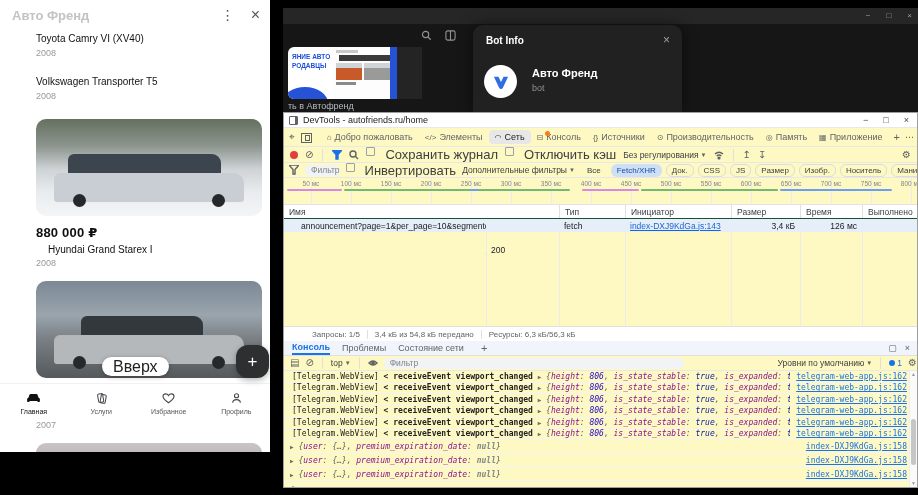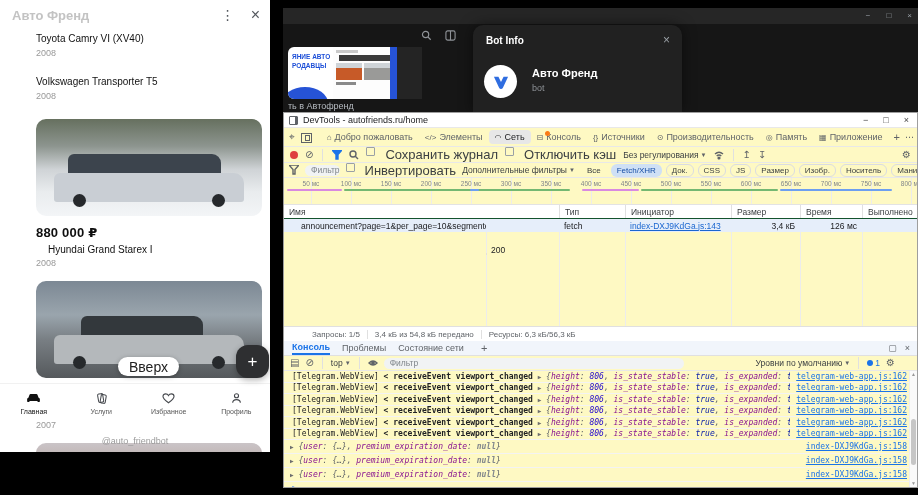--- a/index.html
+++ b/index.html
@@ -25,22 +25,22 @@
   .ph0 .c-body{background:#c9ced4;} .ph0 .c-cab{background:#3c444d;right:18%;left:14%;}
   .ph1{background:linear-gradient(180deg,#7c8894 0%,#9aa5ad 35%,#797f84 60%,#55595c 100%);}
   .ph1 .c-body{background:#b4b8bb;} .ph1 .c-cab{background:#33383c;}
   .ph2{background:linear-gradient(180deg,#cac4c7 0%,#b9aaa7 25%,#96605a 45%,#8e8d92 65%,#6f7276 100%);}
   .ph2 .c-body{background:#eef0f1;} .ph2 .c-cab{background:#2f3338;}
   .ph3{background:linear-gradient(180deg,#aebac4 0%,#3f66b5 34%,#dfe4e9 52%,#eef1f4 100%);}
   .ph3 .c-body{background:#f5f7f8;} .ph3 .c-cab{background:#383d42;}
   .price{font-size:13px;font-weight:700;color:#0f0f0f;margin-top:9px;letter-spacing:.2px;}
   .cname{font-size:10px;color:#111;margin-top:4px;white-space:nowrap;overflow:hidden;padding-left:12px;}
   .cyear{font-size:9px;color:#999;margin-top:3px;min-height:10px;}
-  .scroll-top{position:absolute;left:118px;top:357px;height:19px;padding:0 11px;background:#fff;border-radius:10px;
-     box-shadow:0 1px 5px rgba(0,0,0,.28);font-size:14px;color:#222;display:flex;align-items:center;z-index:5;cursor:pointer;}
+  .scroll-top{position:absolute;left:102px;top:357px;height:19px;padding:0 11px;background:#fff;border-radius:10px;
+     box-shadow:0 1px 5px rgba(0,0,0,.28);font-size:16px;color:#222;display:flex;align-items:center;z-index:5;cursor:pointer;}
   .fab{position:absolute;left:236px;top:345px;width:33px;height:33px;background:#2e2f31;border-radius:12px;
      display:flex;align-items:center;justify-content:center;color:#fff;font-size:17px;z-index:5;cursor:pointer;box-shadow:0 2px 6px rgba(0,0,0,.3);}
   .nav{position:absolute;left:0;top:383px;width:270px;height:37px;display:flex;border-top:1px solid #f1f1f1;background:#fff;}
   .nav-item{flex:1;display:flex;flex-direction:column;align-items:center;justify-content:center;gap:2px;cursor:pointer;color:#45484d;}
   .nav-item svg{width:17px;height:15px;}
   .nav-label{font-size:7px;color:#555;}
   .nav-item.active{color:#111;} .nav-item.active .nav-label{color:#111;}
   .bot-handle{position:absolute;left:0;top:436px;width:270px;text-align:center;font-size:9px;color:#9a9a9a;}
   
   .tg{position:absolute;left:283px;top:8px;width:635px;height:480px;background:#161616;overflow:hidden;}
@@ -130,21 +130,21 @@
   .sum-item{padding:0 7px;border-left:1px solid #e0e0e0;}
   .sum-item:first-child{border-left:none;padding-left:0;margin-left:21px;}
   
   .drawer-tabs{position:absolute;left:0;top:228px;width:100%;height:15px;background:#f1f5fb;border-bottom:1px solid #e0e0e0;display:flex;align-items:center;box-sizing:border-box;padding-left:8px;gap:12px;}
   .dtab{font-size:9px;color:#5f6368;cursor:pointer;height:100%;display:flex;align-items:center;box-sizing:border-box;}
   .dtab.sel{color:#1a73e8;border-bottom:2px solid #1a73e8;font-weight:600;}
   .drawer-right{margin-left:auto;display:flex;gap:8px;padding-right:7px;color:#5f6368;font-size:9px;}
   
   .con-toolbar{position:absolute;left:0;top:243px;width:100%;height:15px;border-bottom:1px solid #e8e8e8;display:flex;align-items:center;gap:6px;padding-left:6px;box-sizing:border-box;}
   .con-pill{width:300px;height:11px;background:#f1f3f4;border-radius:6px;font-size:8.5px;color:#80868b;display:flex;align-items:center;padding-left:6px;box-sizing:border-box;}
-  .con-right{margin-left:auto;display:flex;align-items:center;gap:6px;padding-right:22px;}
+  .con-right{margin-left:auto;display:flex;align-items:center;gap:6px;padding-right:0;}
   .lvl{font-size:8.5px;color:#3c4043;display:flex;align-items:center;gap:2px;cursor:pointer;}
   .issue{display:flex;align-items:center;gap:2px;font-size:8.5px;color:#1a73e8;cursor:pointer;}
   .issue-dot{width:6px;height:6px;border-radius:50%;background:#1a73e8;}
   
   .con-area{position:absolute;left:0;top:258px;width:100%;bottom:0;font-family:"DejaVu Sans Mono",monospace;font-size:8px;overflow:hidden;}
   .c-line{display:flex;align-items:center;border-bottom:1px solid #f3f3f3;box-sizing:border-box;padding-left:8px;}
   .c-line.t{height:11.5px;}
   .c-line.o{height:14px;padding-left:6px;}
   .c-msg{white-space:nowrap;overflow:hidden;flex:1;}
   .c-src{margin-left:auto;color:#1a73e8;text-decoration:underline;padding:0 10px 0 6px;white-space:nowrap;cursor:pointer;}
@@ -246,21 +246,20 @@
     <div class="nav-item">
       <svg viewBox="0 0 20 16">
           <g fill="none" stroke="#45484d" stroke-width="1.3">
             <circle cx="10" cy="4.8" r="2.4"></circle>
             <path d="M5.5 13 Q5.5 9.3 10 9.3 Q14.5 9.3 14.5 13"></path>
           </g>
         </svg>
       <span class="nav-label">Профиль</span>
     </div>
   </div>
-  <div class="bot-handle">@auto_friendbot</div>
 </div>
 
 <div class="tg">
   <div class="tg-titlebar">
     <span class="tg-wctl">−</span>
     <span class="tg-wctl">□</span>
     <span class="tg-wctl">×</span>
   </div>
   <div class="tg-chat-icons">
     <span class="tg-ic">

